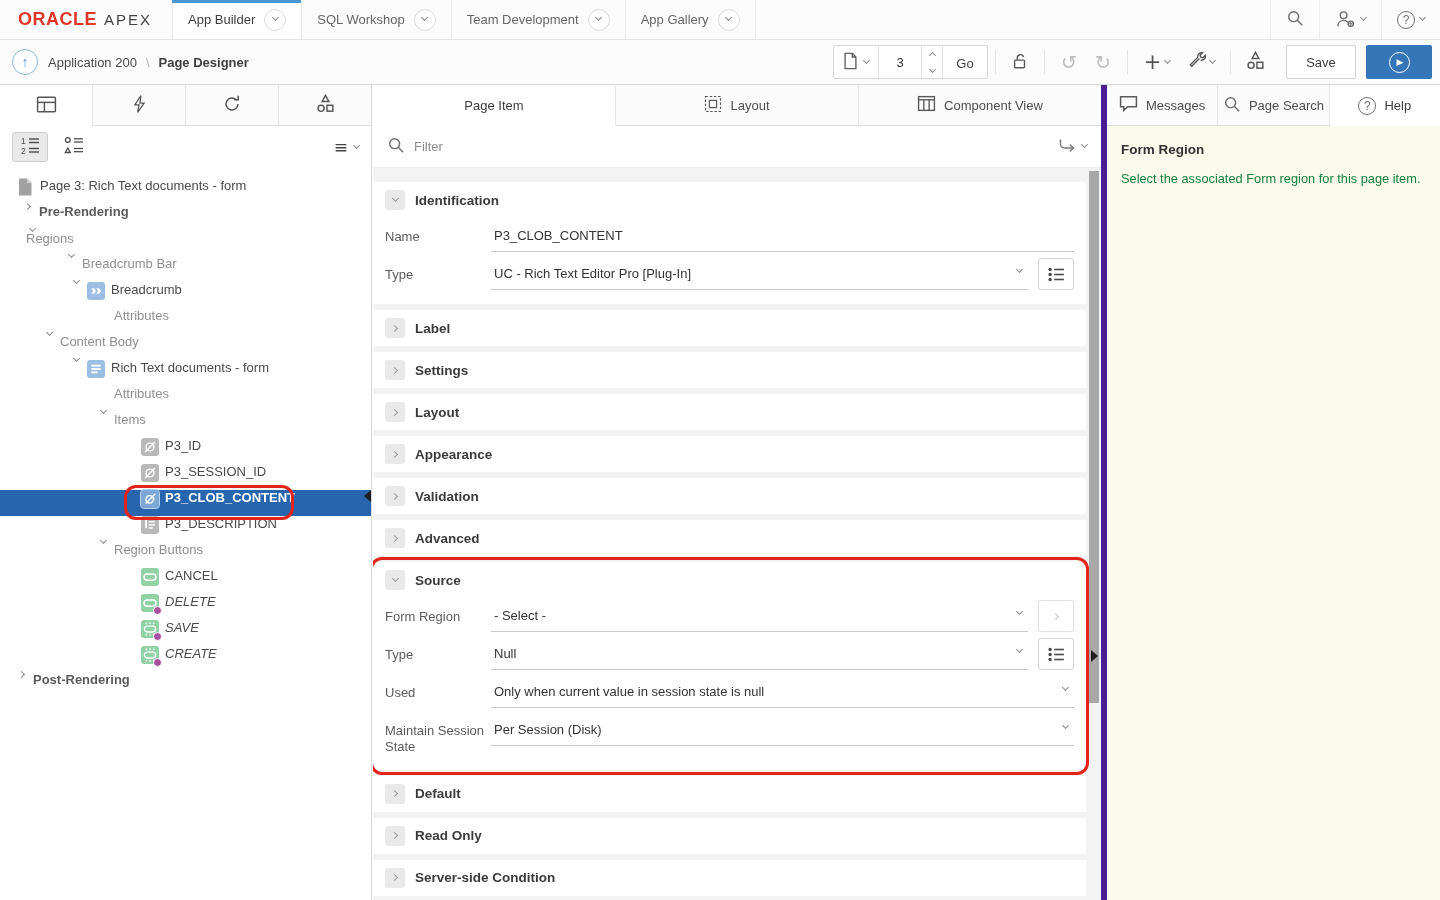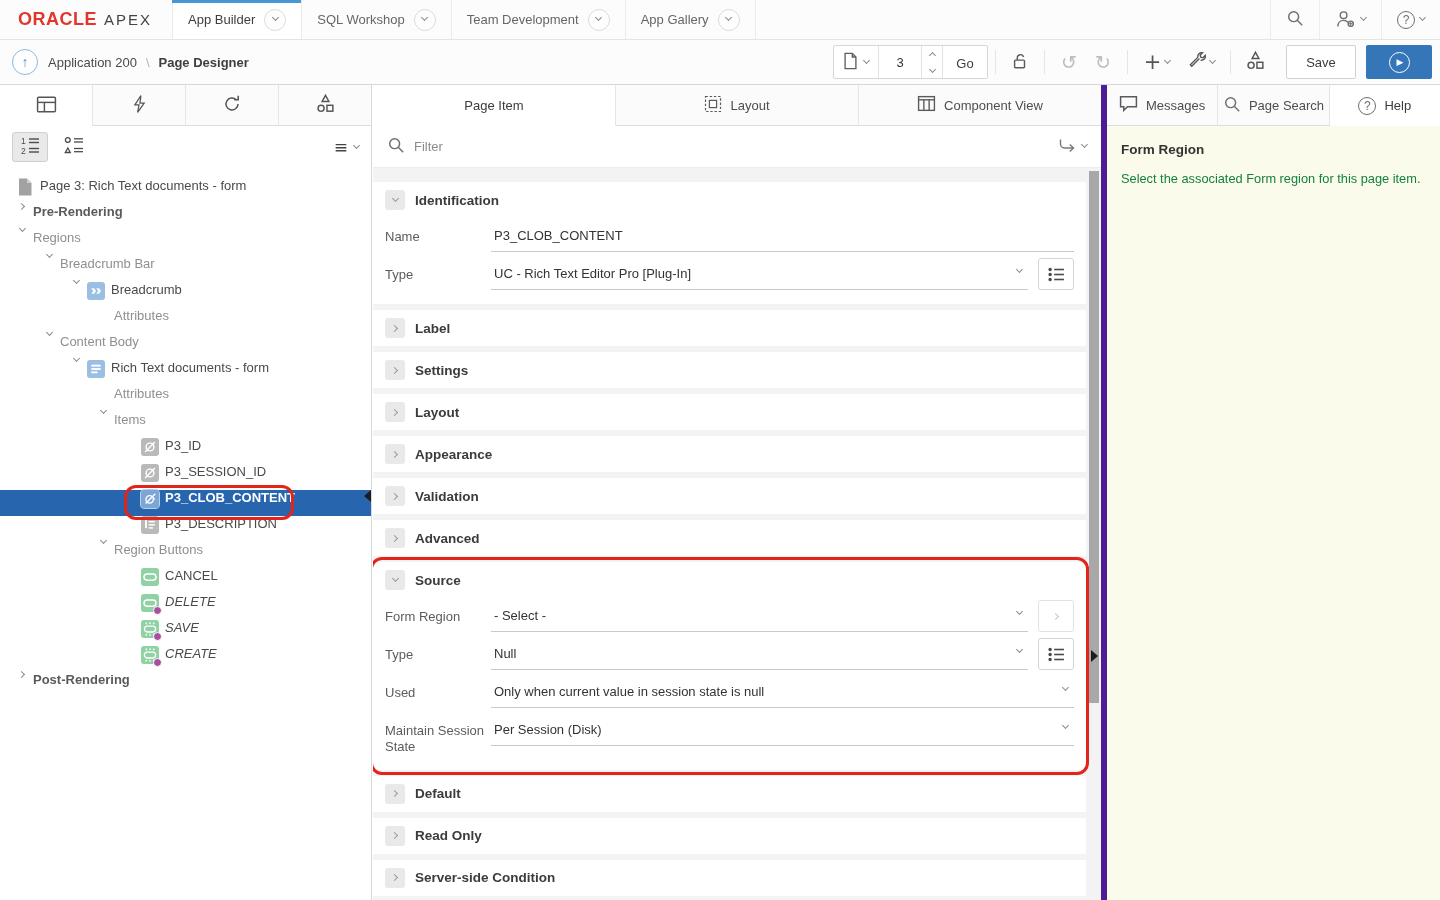--- a/index.html
+++ b/index.html
@@ -295,33 +295,33 @@
   <div class="tree" id="tree">
       <div class="tree-row" style="padding-left: 16px;">
         <span class="ti ti-page">
           <svg width="16" height="18" viewBox="0 0 16 18">
             <path d="M2 .5h8l4.5 4.5v12.5H2z" fill="#a2a2a2"></path>
             <path d="M10 .5l4.5 4.5H10z" fill="#cfcfcf"></path>
           </svg>
         </span>
         <span class="t-label node">Page 3: Rich Text documents - form</span>
       </div>
-      <div class="tree-row" style="padding-left: 16px;">
+      <div class="tree-row" style="padding-left: 16px; margin-left: 6px;">
         <span class="t-chev">
           <i class="cv small right"></i>
         </span>
         <span class="t-label group-strong">Pre-Rendering</span>
       </div>
-      <div class="tree-row" style="padding-left: 16px;">
+      <div class="tree-row" style="padding-left: 26px; flex-direction: column;">
         <span class="t-chev">
           <i class="cv small"></i>
         </span>
         <span class="t-label group">Regions</span>
       </div>
-      <div class="tree-row" style="padding-left: 43px;">
+      <div class="tree-row" style="padding-left: 65px;">
         <span class="t-chev">
           <i class="cv small"></i>
         </span>
         <span class="t-label group">Breadcrumb Bar</span>
       </div>
       <div class="tree-row" style="padding-left: 70px;">
         <span class="t-chev">
           <i class="cv small"></i>
         </span>
         <span class="ti ti-breadcrumb">

